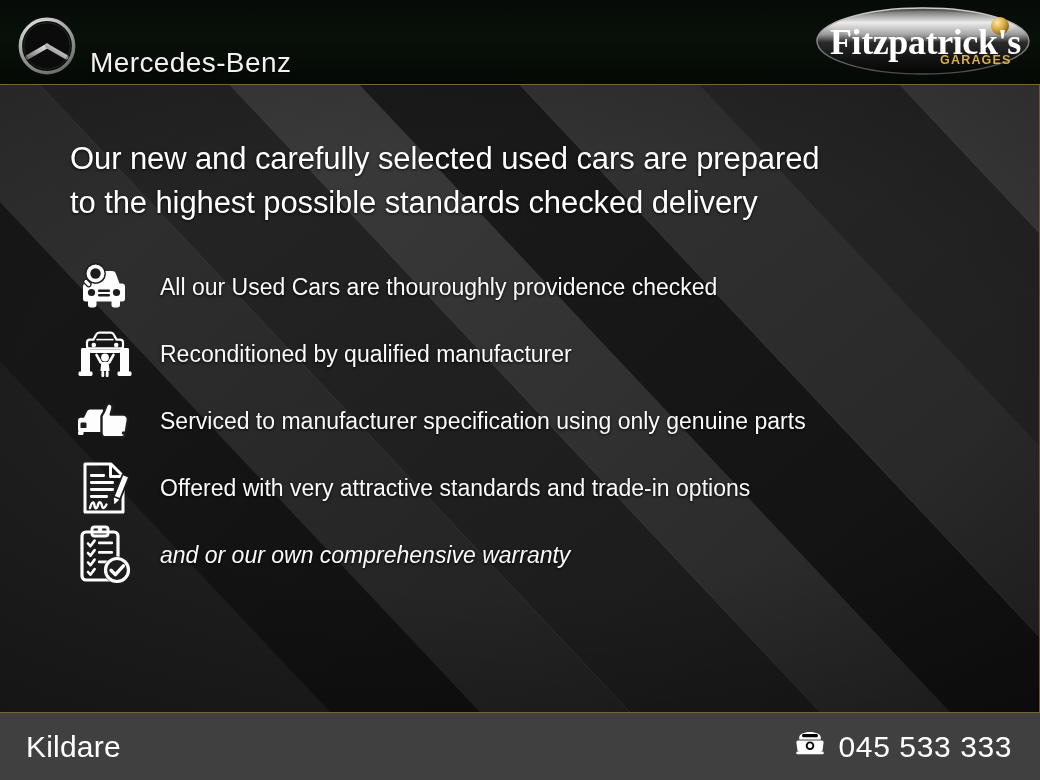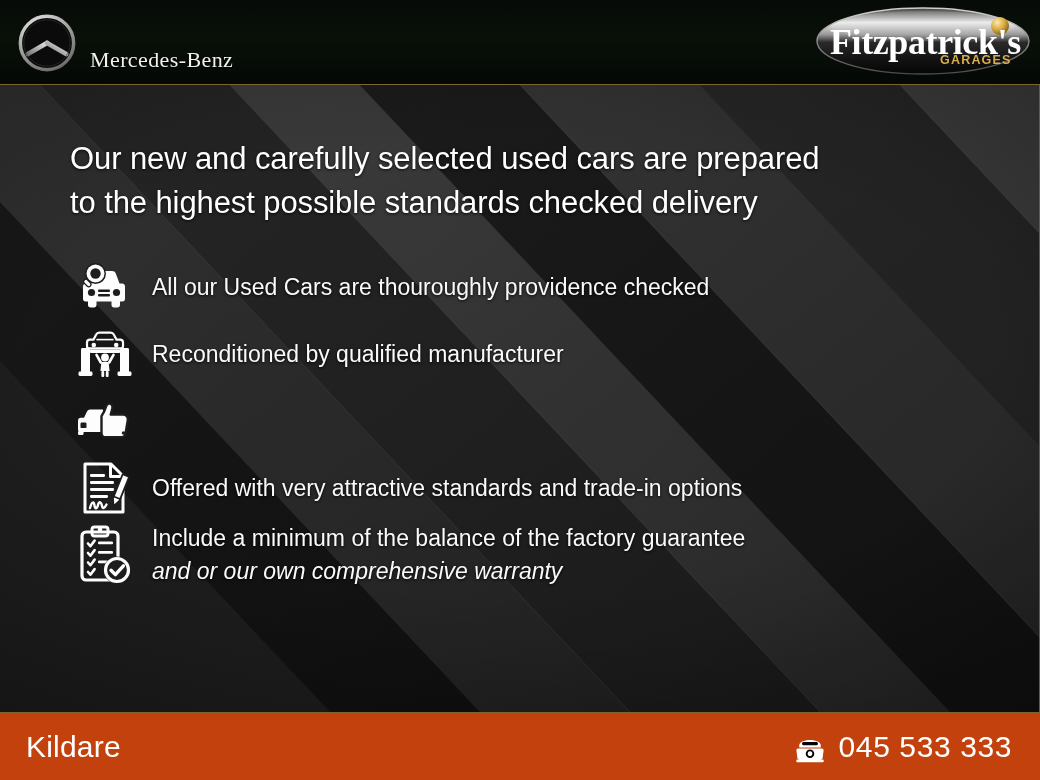--- a/index.html
+++ b/index.html
@@ -31,22 +31,22 @@
     position:relative; width:100%; height:100%;
   }
 
   
   .mb-logo {
     position:absolute; left:18px; top:12px;
     display:flex; align-items:center; gap:14px;
   }
   .mb-star-wrap { width:58px; height:58px; position:relative; }
   .mb-wordmark {
-    font-family:Liberation Serif, serif;
-    font-size:22px; letter-spacing:.4px;
+    font-family:Liberation Sans, sans-serif;
+    font-size:28px; letter-spacing:.4px;
     color:#f2f2f2;
     text-shadow:0 1px 1px rgba(0,0,0,.9);
     white-space:nowrap;
     margin-top:35px;
   }
 
   
   .fitz-badge {
     position:absolute; right:8px; top:4px;
     width:218px; height:74px;
@@ -90,21 +90,21 @@
   }
   .headline-line { display:block; }
 
   .bullets {
     margin-top:29px;
     list-style:none;
   }
   .bullet {
     display:flex;
     align-items:center;
-    gap:12px;
+    gap:20px;
     min-height:66px;
     margin-bottom:1px;
   }
   .bullet-icon {
     flex:0 0 70px;
     width:70px; height:62px;
     display:flex; align-items:center; justify-content:center;
   }
   .bullet-icon svg { display:block; }
   .bullet-text {
@@ -113,34 +113,34 @@
     line-height:1.42;
     letter-spacing:0px;
     text-shadow:0 1px 3px rgba(0,0,0,.9);
   }
   .bullet-text .l2 { display:block;font-style:italic; }
 
   
   .footer {
     position:absolute; left:0; bottom:0;
     width:1040px; height:68px;
-    background:#c2410c;
+    background:#404040;
     border-top:1.5px solid #7a6433;
     display:flex; align-items:center;
     padding:0 28px 0 26px;
     z-index:20;
   }
   .footer-left {
     color:#fff;
     font-size:30px;
     letter-spacing:.2px;
   }
   .footer-right {
     margin-left:auto;
-    display:flex; align-items:flex-end; gap:14px;
+    display:flex; align-items:flex-start; gap:14px;
     color:#fff;
     font-size:30px;
     letter-spacing:.6px;
   }
   .phone-icon { display:block; width:30px; height:26px; }
 </style>
 </head>
 <body>
 
 <div class="slide">
@@ -314,20 +314,21 @@
             <svg width="58" height="42" viewBox="0 0 58 42" fill="#fdfdfd" aria-hidden="true">
 
               <path d="M2 20.5 C2 19 3.2 17.8 4.7 17.8 L8 17.8 L11 11.5 C11.6 10.3 12.8 9.5 14.2 9.5 L27 9.5 L27 32 L4.4 32 C3.1 32 2 30.9 2 29.6 Z"></path>
               <rect x="4.5" y="22.5" width="6" height="5.6" rx="1.2" fill="#1d1d1d"></rect>
               <rect x="2" y="31" width="5.5" height="4" rx="1.2"></rect>
 
               <path d="M25.5 16.2 C27.2 13.6 29.2 9.6 30.2 6.2 C30.8 4.1 32.5 3 34.2 3.6 C36 4.2 36.9 6.2 36.4 8.2 L34.7 14.6 L47.2 14.6 C50.1 14.6 52.3 17.1 51.8 20 L49.6 33.1 C49.2 35.5 47.1 37.3 44.6 37.3 L29.5 37.3 C27.3 37.3 25.5 35.5 25.5 33.3 Z" fill="#fdfdfd" stroke="#1d1d1d" stroke-width="2.4" stroke-linejoin="round"></path>
               <circle cx="47.5" cy="33" r="1.7" fill="#1d1d1d"></circle>
             </svg>
           </span>
+          <span class="bullet-text">Serviced to manufacturer specification using only genuine parts</span>
         </li>
 
         <li class="bullet">
           <span class="bullet-icon">
             <svg width="52" height="56" viewBox="0 0 52 56" aria-hidden="true">
               <path d="M6 4 L32 4 L44 16 L44 52 L6 52 Z" fill="none" stroke="#fdfdfd" stroke-width="3" stroke-linejoin="round"></path>
               <path d="M31.5 4 L31.5 16.5 L44 16.5" fill="none" stroke="#fdfdfd" stroke-width="3" stroke-linejoin="round"></path>
               <g fill="#fdfdfd">
                 <rect x="11" y="14" width="15" height="2.9" rx="1.1"></rect>
                 <rect x="11" y="21" width="24" height="2.9" rx="1.1"></rect>
@@ -362,21 +363,20 @@
                 <rect x="21" y="17.5" width="15" height="2.8" rx="1.1"></rect>
                 <rect x="21" y="27" width="15" height="2.8" rx="1.1"></rect>
                 <rect x="21" y="36.5" width="11" height="2.8" rx="1.1"></rect>
               </g>
               <circle cx="40" cy="46" r="13.5" fill="#1d1d1d"></circle>
               <circle cx="40" cy="46" r="11.5" fill="none" stroke="#fdfdfd" stroke-width="3.2"></circle>
               <path d="M34 46.2 L38.4 50.6 L46.4 41.8" fill="none" stroke="#fdfdfd" stroke-width="3.4" stroke-linecap="round" stroke-linejoin="round"></path>
             </svg>
           </span>
           <span class="bullet-text">
-            <span>Include a minimum of the balance of the factory guarantee</span>
             <span class="l2">and or our own comprehensive warranty</span>
           </span>
         </li>
 
       </ul>
     </div>
   </div>
 
   <div class="footer">
     <span class="footer-left">Kildare</span>

